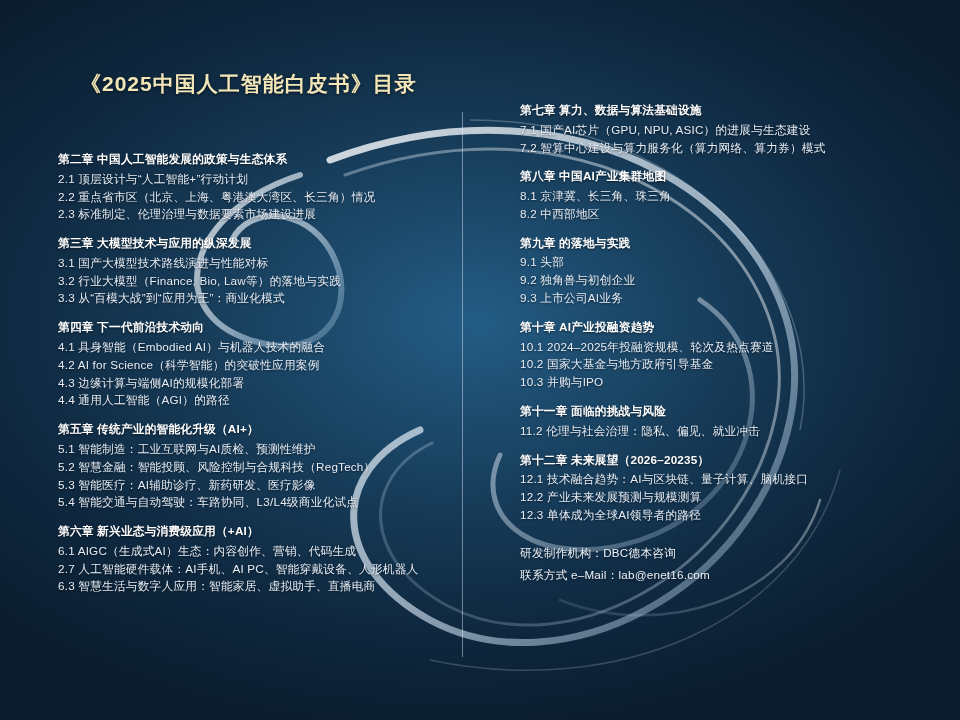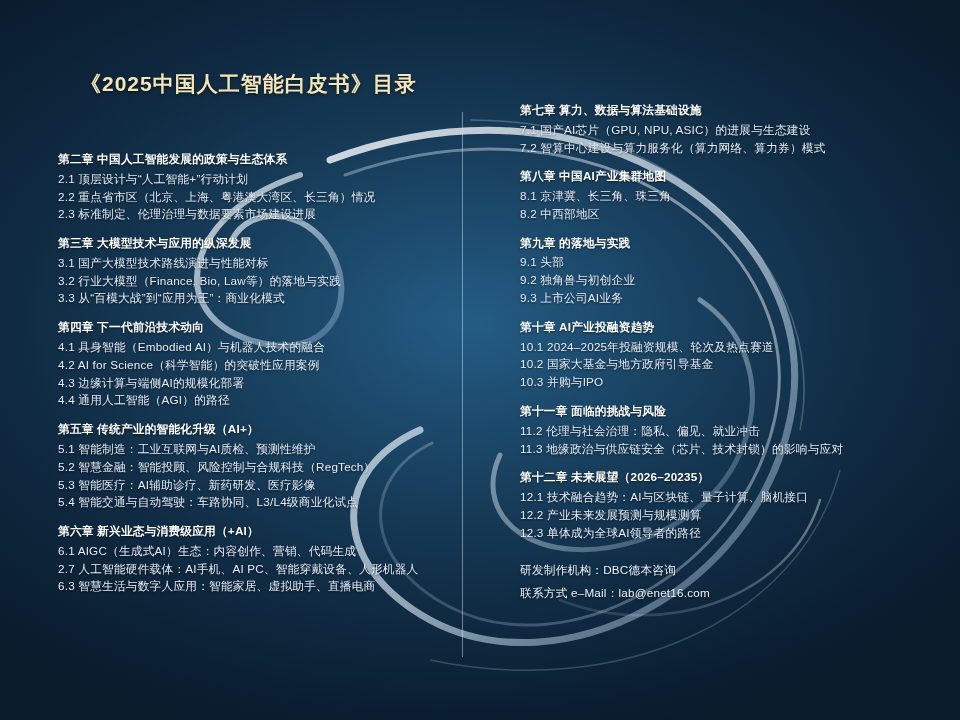--- a/index.html
+++ b/index.html
@@ -179,21 +179,20 @@
     <div class="chapter">
       <div class="chapter-title">第十章 AI产业投融资趋势</div>
       <div class="item">10.1 2024–2025年投融资规模、轮次及热点赛道</div>
       <div class="item">10.2 国家大基金与地方政府引导基金</div>
       <div class="item">10.3 并购与IPO</div>
     </div>
 
     <div class="chapter">
       <div class="chapter-title">第十一章 面临的挑战与风险</div>
       <div class="item">11.2 伦理与社会治理：隐私、偏见、就业冲击</div>
-      <div class="item">11.3 地缘政治与供应链安全（芯片、技术封锁）的影响与应对</div>
     </div>
 
     <div class="chapter">
       <div class="chapter-title">第十二章 未来展望（2026–20235）</div>
       <div class="item">12.1 技术融合趋势：AI与区块链、量子计算、脑机接口</div>
       <div class="item">12.2 产业未来发展预测与规模测算</div>
       <div class="item">12.3 单体成为全球AI领导者的路径</div>
     </div>
 
     <div class="footer">

